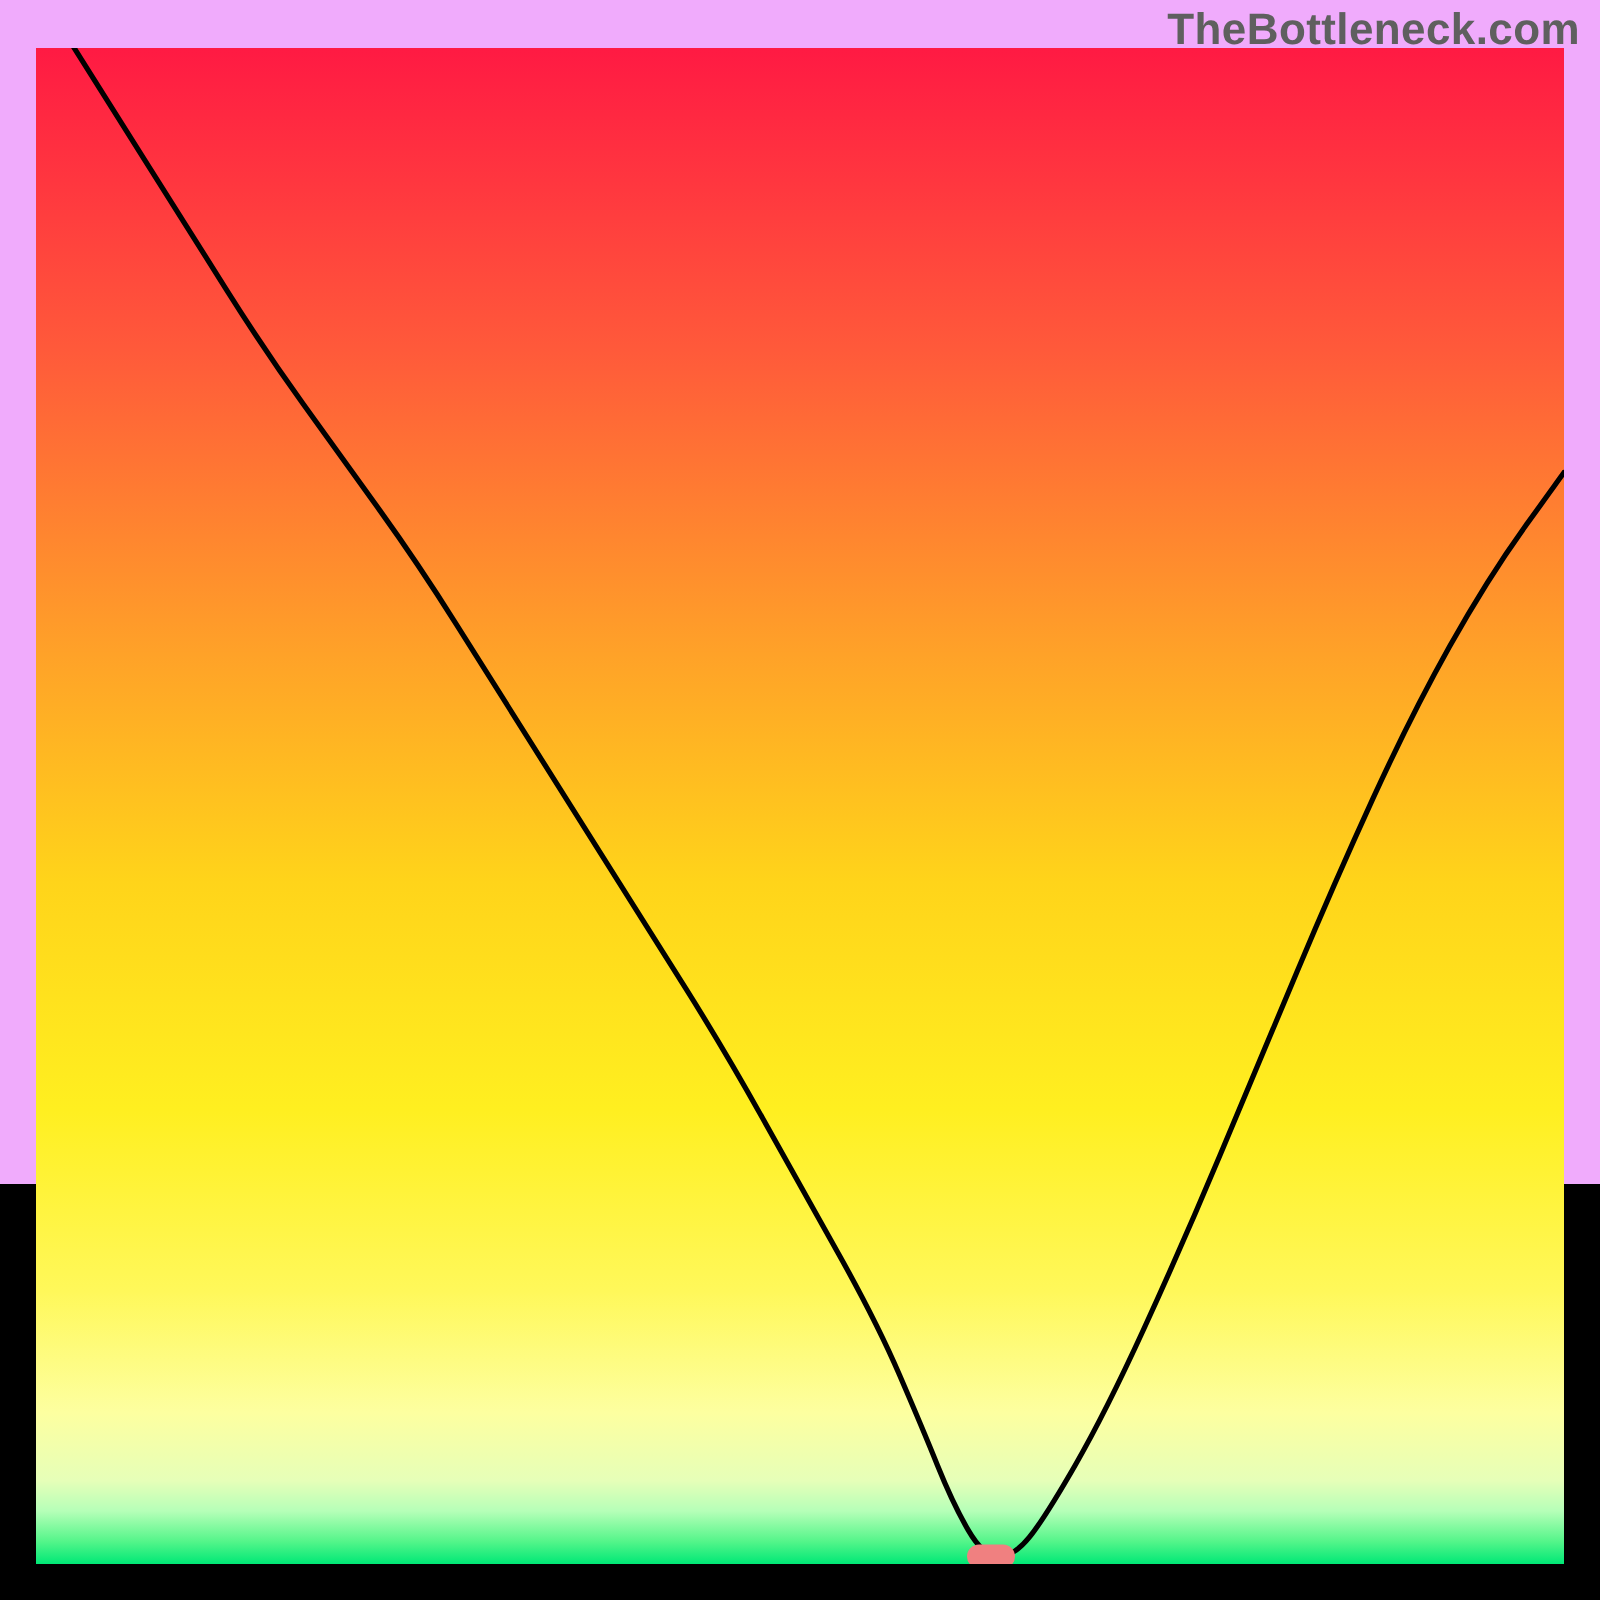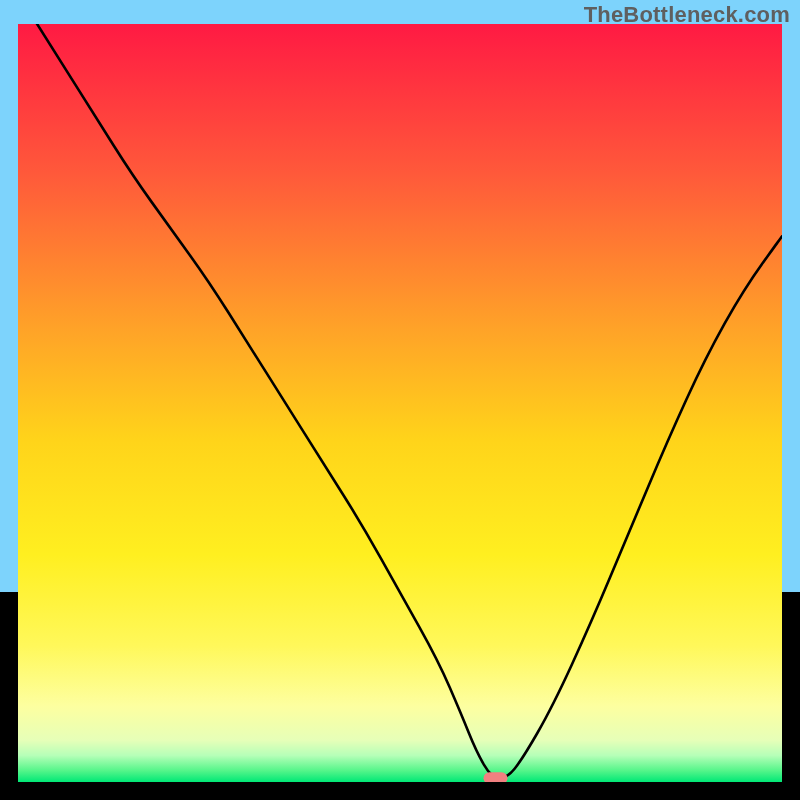--- a/index.html
+++ b/index.html
@@ -8,21 +8,21 @@
     width: 800px;
     height: 800px;
     overflow: hidden;
     background: #000;
     font-family: Arial, Helvetica, sans-serif;
   }
   .frame {
     position: relative;
     width: 800px;
     height: 592px;
-    background: #7dd3fc;
+    background: #f0abfc;
   }
   .watermark {
     position: absolute;
     top: 2px;
     right: 10px;
     font-size: 22px;
     font-weight: 600;
     color: #5f5f5f;
     letter-spacing: 0.2px;
     z-index: 10;

